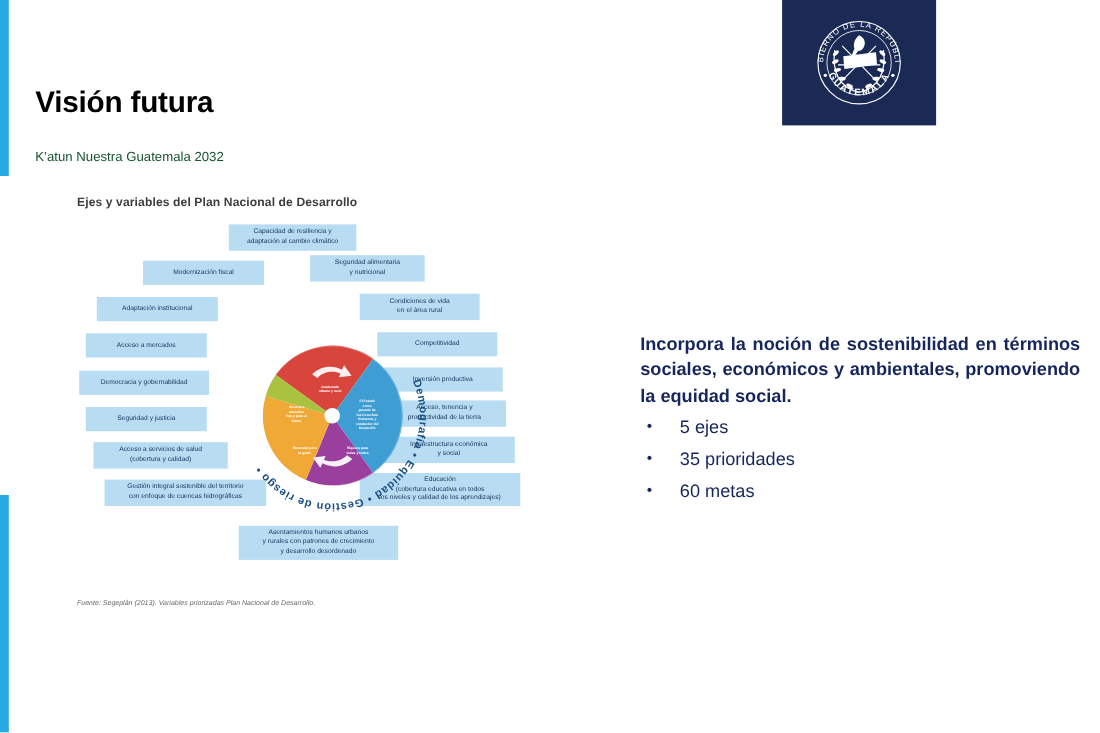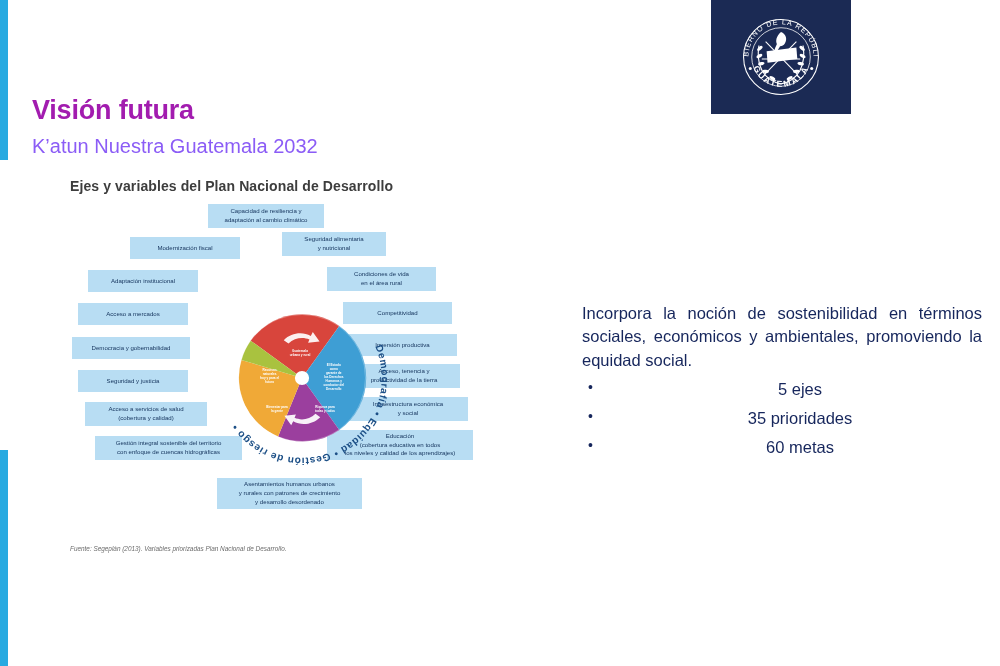--- a/index.html
+++ b/index.html
@@ -20,33 +20,33 @@
 
   
   .logo-box{
     position:absolute;left:711px;top:0;width:140px;height:114px;
     background:#1b2a54;display:flex;align-items:center;justify-content:center;
   }
   .logo-svg{width:96px;height:96px;display:block;}
 
   
   .title{
-    position:absolute;left:32px;top:95px;
+    position:absolute;left:32px;top:78px;
     font-size:27px;font-weight:bold;letter-spacing:-0.2px;
-    color:#a21caf;
+    color:#000000;
   }
   .subtitle{
     position:absolute;left:32px;top:135px;
-    font-size:20px;font-weight:normal;color:#8b5cf6;
+    font-size:12px;font-weight:normal;color:#14532d;
   }
 
   
   .fig-caption{
     position:absolute;left:70px;top:178px;
-    font-size:14px;font-weight:bold;color:#3d3d3d;letter-spacing:.1px;
+    font-size:11px;font-weight:bold;color:#3d3d3d;letter-spacing:.1px;
   }
   .fig-source{
     position:absolute;left:70px;top:545px;
     font-size:6.4px;color:#6b6b6b;font-style:italic;
   }
 
   .diagram{position:absolute;left:60px;top:190px;width:520px;height:360px;}
 
   
   .chip{
@@ -66,22 +66,22 @@
   .ring-text{
     font-size:15px;font-weight:bold;fill:#1c4f86;
     font-family:"Liberation Sans",sans-serif;letter-spacing:1px;
   }
 
   
   .body-copy{
     position:absolute;left:582px;top:302px;width:400px;
     font-size:16.5px;line-height:1.42;color:#16265c;
   }
-  .body-copy p{margin:0 0 2px 0;text-align:justify;}
-  .bullets{list-style:none;margin:6px 0 0 0;padding:0;text-align:center;}
+  .body-copy p{margin:0 0 2px 0;text-align:justify;font-weight:bold;}
+  .bullets{list-style:none;margin:6px 0 0 0;padding:0;}
   .bullets li{
     position:relative;padding-left:36px;margin-bottom:5px;
     font-size:16.5px;line-height:1.45;
   }
   .bullets li::before{
     content:"\2022";position:absolute;left:6px;top:-1px;
     font-size:14px;color:#16265c;
   }
 </style>
 </head>

